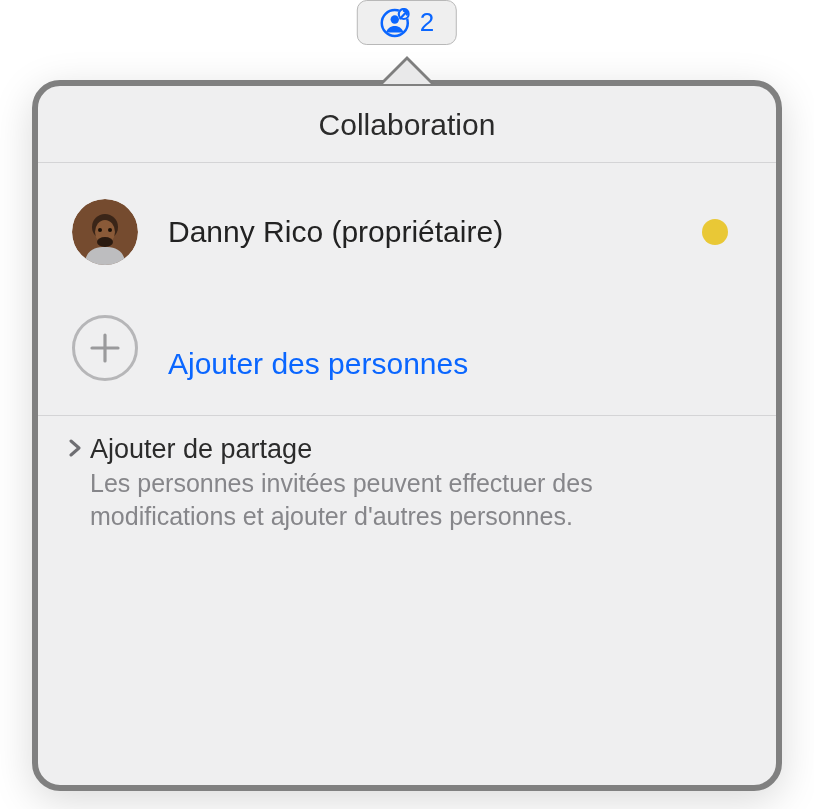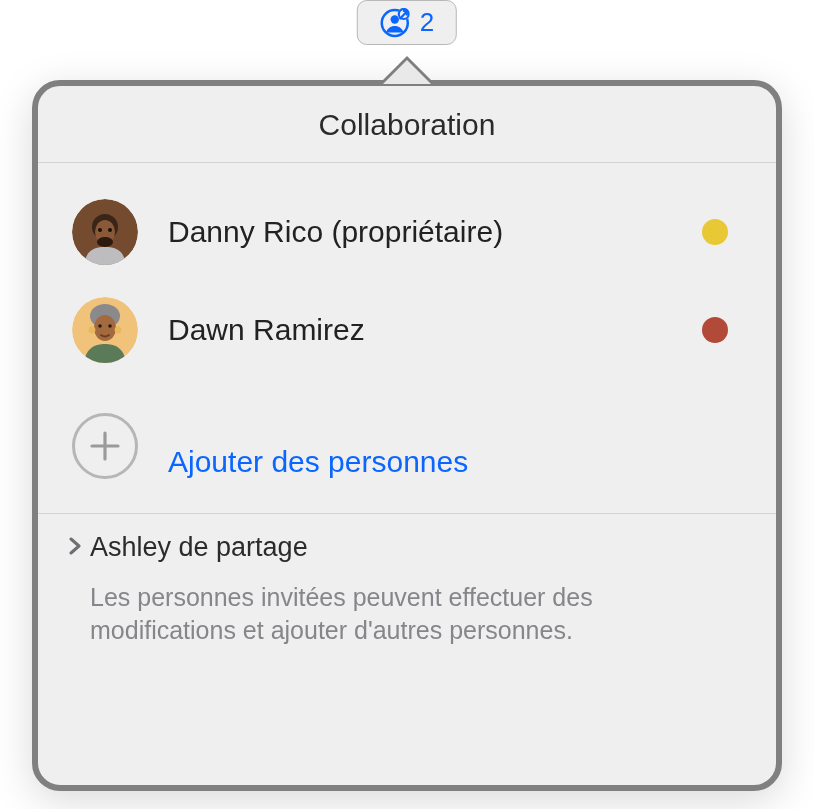--- a/index.html
+++ b/index.html
@@ -160,21 +160,21 @@
       line-height: 1;
       width: 16px;
     }
 
     .footer-title {
       font-size: 27px;
       color: #2b2b2b;
     }
 
     .footer-desc {
-      margin-top: 18px;
+      margin-top: 2px;
       padding-left: 22px;
       font-size: 25px;
       line-height: 1.3;
       color: #86868a;
       max-width: 640px;
     }
   </style>
 </head>
 <body>
 
@@ -212,55 +212,38 @@
           <circle cx="38" cy="31" r="2" fill="#1a1008"></circle>
           <ellipse cx="33" cy="43" rx="8" ry="5" fill="#2a1a10"></ellipse>
           <path d="M12 66 C14 50 24 48 33 48 C42 48 52 50 54 66 Z" fill="#bdbdbf"></path>
         </svg>
       </div>
       <div class="participant-name">Danny Rico (propriétaire)</div>
       <div class="color-dot" style="background: rgb(233, 200, 54);"></div>
     </div>
 
 
-    <div class="participant">
-      <div class="avatar">
-        <svg viewBox="0 0 66 66">
-          <circle cx="33" cy="33" r="33" fill="#f0c27a"></circle>
-          <ellipse cx="33" cy="19" rx="15" ry="12" fill="#8a8a8c"></ellipse>
-          <ellipse cx="33" cy="31" rx="11" ry="13" fill="#a46a3f"></ellipse>
-          <circle cx="28" cy="29" r="1.8" fill="#2b1c10"></circle>
-          <circle cx="38" cy="29" r="1.8" fill="#2b1c10"></circle>
-          <path d="M29 38 Q33 41 37 38" stroke="#6b3e20" stroke-width="2" fill="none" stroke-linecap="round"></path>
-          <circle cx="20" cy="33" r="3.4" fill="#e8b85a"></circle>
-          <circle cx="46" cy="33" r="3.4" fill="#e8b85a"></circle>
-          <path d="M12 66 C14 50 24 47 33 47 C42 47 52 50 54 66 Z" fill="#5a7a58"></path>
-        </svg>
-      </div>
-      <div class="participant-name">Dawn Ramirez</div>
-      <div class="color-dot" style="background: rgb(178, 74, 58);"></div>
-    </div>
 
   </div>
 
   <div class="add-row">
     <div class="add-icon">
       <svg width="34" height="34" viewBox="0 0 34 34">
         <line x1="17" y1="4" x2="17" y2="30" stroke="currentColor" stroke-width="3.2" stroke-linecap="round"></line>
         <line x1="4" y1="17" x2="30" y2="17" stroke="currentColor" stroke-width="3.2" stroke-linecap="round"></line>
       </svg>
     </div>
     <div class="add-label">Ajouter des personnes</div>
   </div>
 
   <div class="footer">
     <div class="footer-title-row">
       <span class="chevron">
         <svg width="14" height="18" viewBox="0 0 14 18">
           <path d="M3 2 L11 9 L3 16" fill="none" stroke="#6e6e72" stroke-width="3" stroke-linecap="round" stroke-linejoin="round"></path>
         </svg>
       </span>
-      <span class="footer-title">Ashley de partage</span>
+      <span class="footer-title">Ajouter de partage</span>
     </div>
     <div class="footer-desc">Les personnes invitées peuvent effectuer des modifications et ajouter d'autres personnes.</div>
   </div>
 
 </div>
 
 </body></html>

